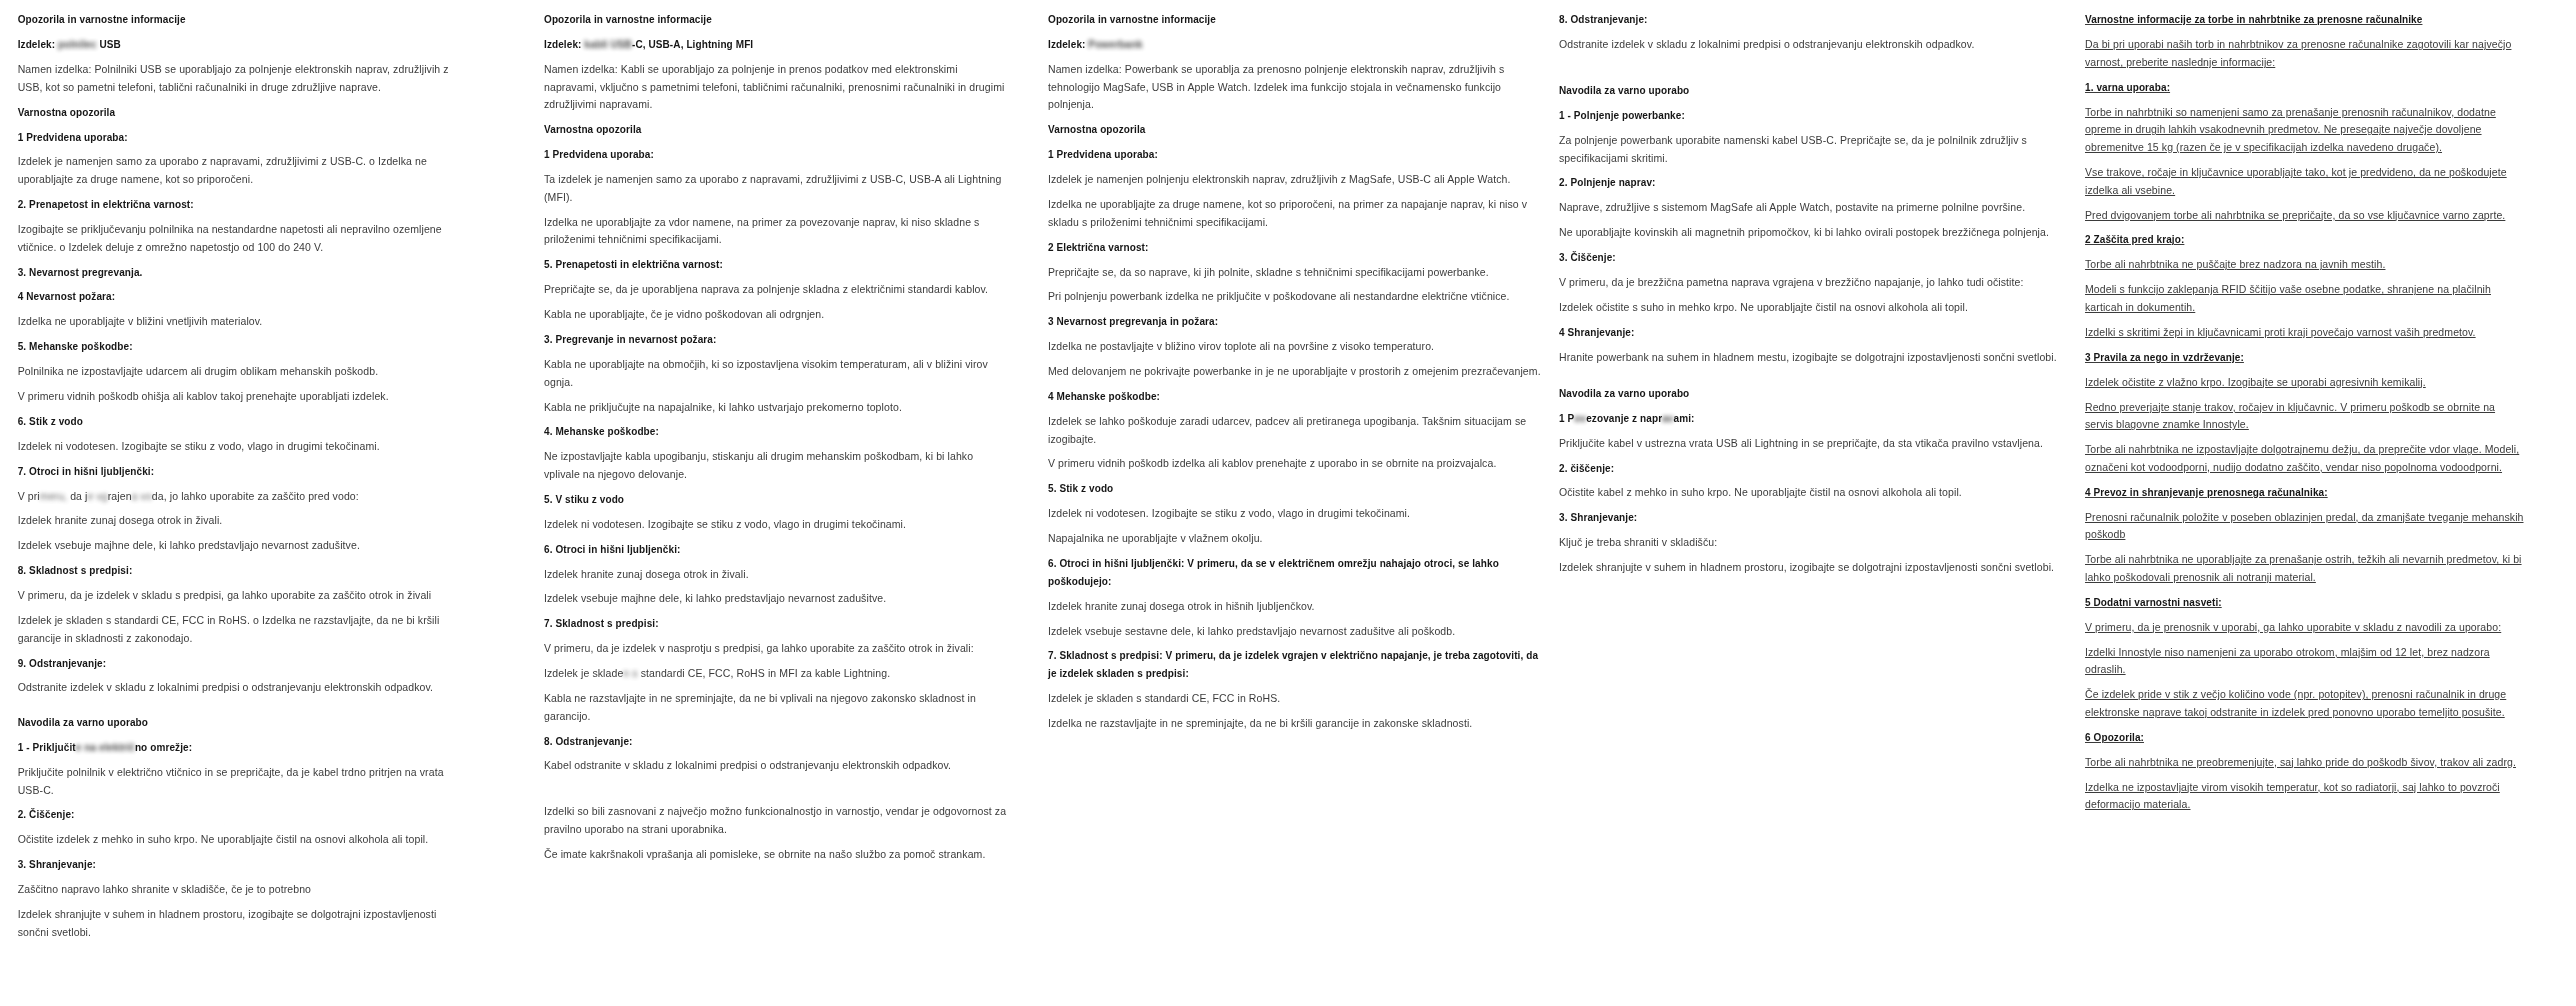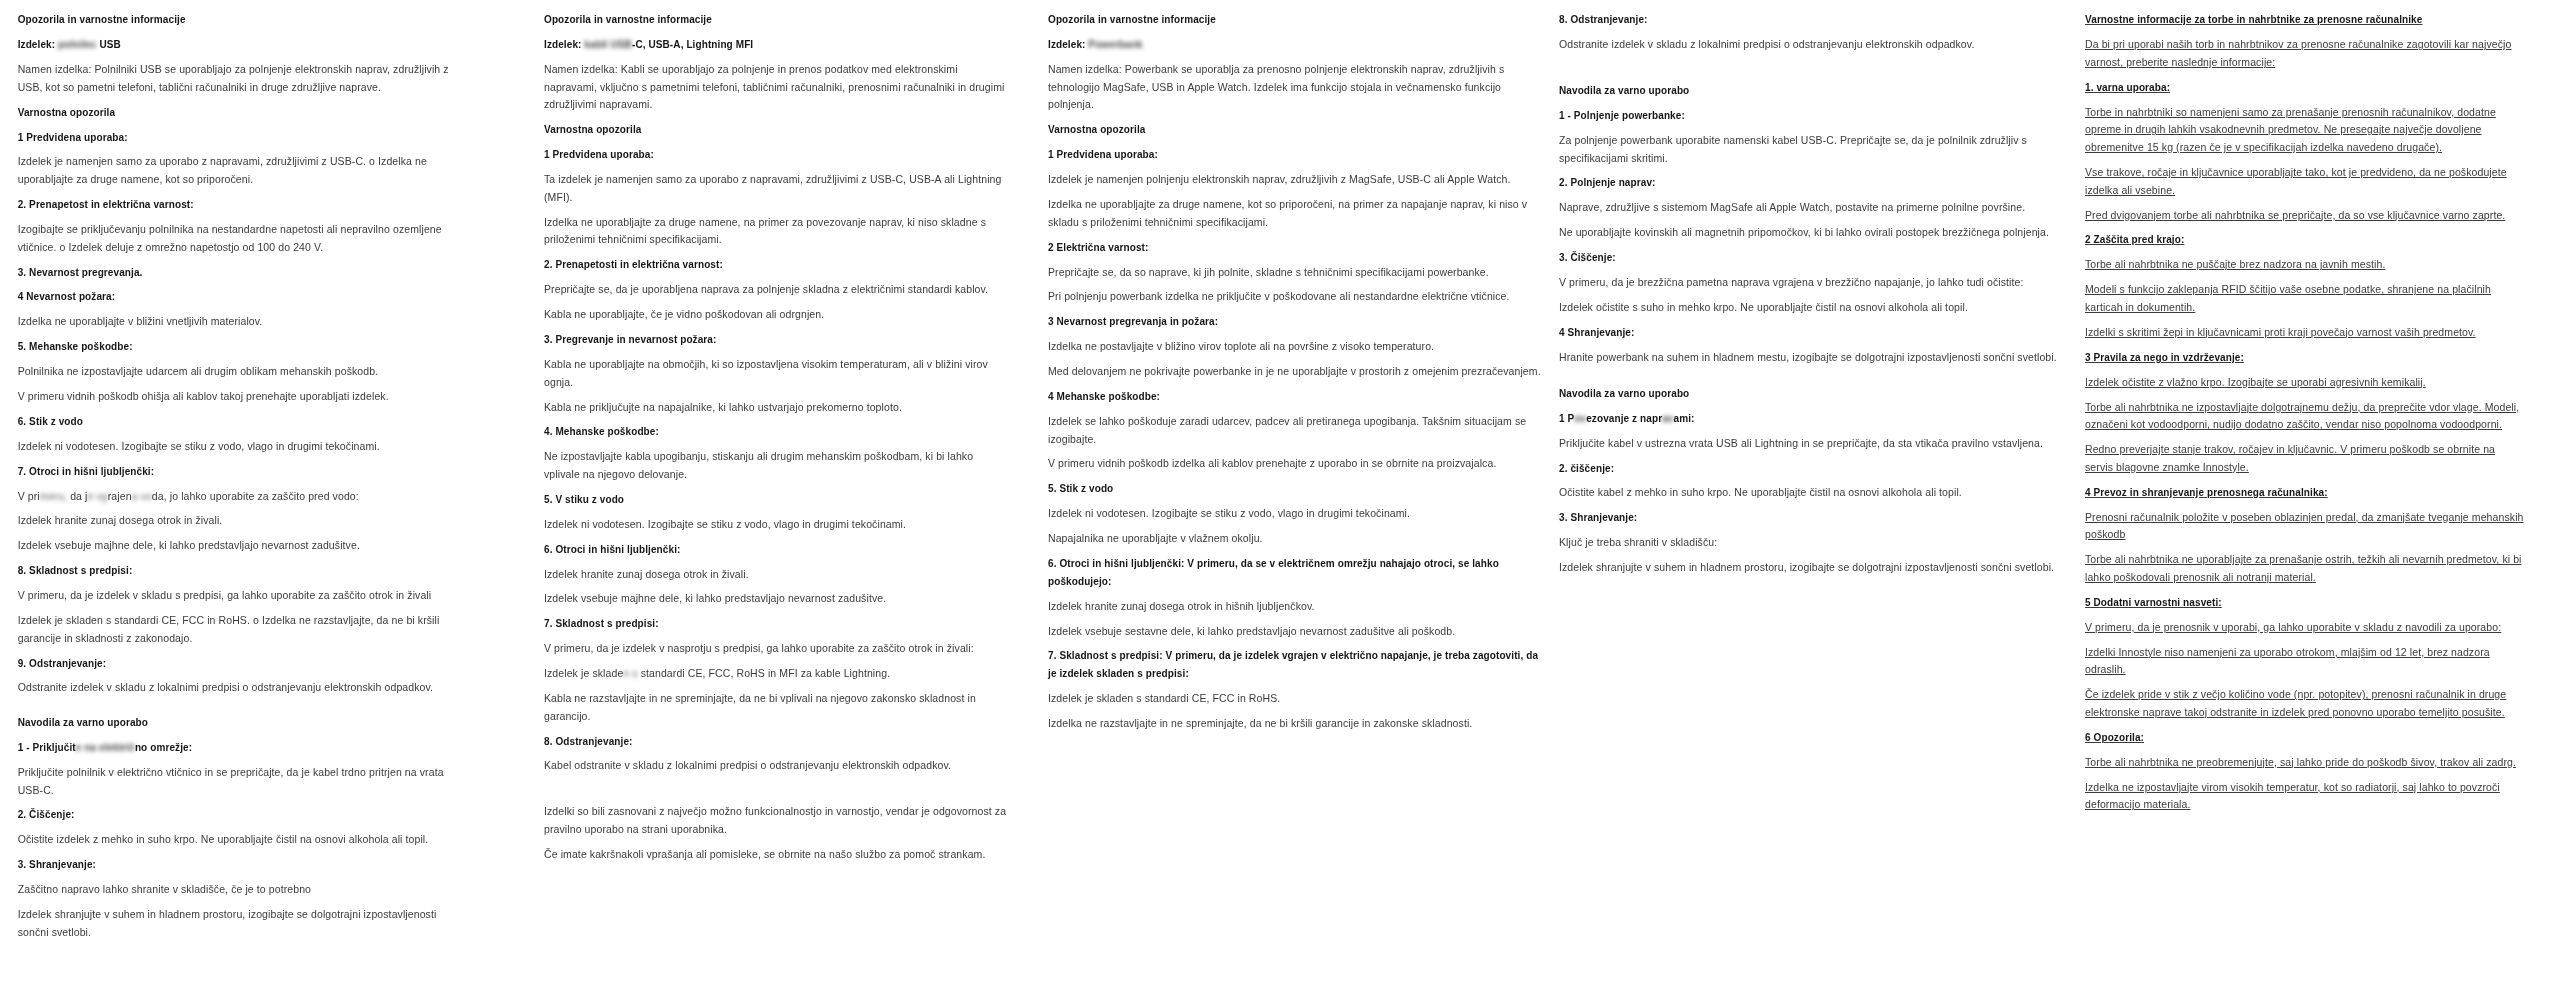--- a/index.html
+++ b/index.html
@@ -71,22 +71,22 @@
         <p><span>Zaščitno napravo lahko shranite v skladišče, če je to potrebno</span></p>
         <p><span>Izdelek shranjujte v suhem in hladnem prostoru, izogibajte se dolgotrajni izpostavljenosti sončni svetlobi.</span></p>
       </div>
       <div class="column">
         <h3><span>Opozorila in varnostne informacije</span></h3>
         <h3><span>Izdelek: </span><span class="redacted">kabli USB</span><span>-C, USB-A, Lightning MFI</span></h3>
         <p><span>Namen izdelka: Kabli se uporabljajo za polnjenje in prenos podatkov med elektronskimi napravami, vključno s pametnimi telefoni, tabličnimi računalniki, prenosnimi računalniki in drugimi združljivimi napravami.</span></p>
         <h3><span>Varnostna opozorila</span></h3>
         <h3><span>1 Predvidena uporaba:</span></h3>
         <p><span>Ta izdelek je namenjen samo za uporabo z napravami, združljivimi z USB-C, USB-A ali Lightning (MFI).</span></p>
-        <p><span>Izdelka ne uporabljajte za druge namene, na primer za povezovanje naprav, ki niso skladne s priloženimi tehničnimi specifikacijami.</span></p>
-        <h3><span>2. Prenapetosti in električna varnost:</span></h3>
+        <p><span>Izdelka ne uporabljajte za vdor namene, na primer za povezovanje naprav, ki niso skladne s priloženimi tehničnimi specifikacijami.</span></p>
+        <h3><span>5. Prenapetosti in električna varnost:</span></h3>
         <p><span>Prepričajte se, da je uporabljena naprava za polnjenje skladna z električnimi standardi kablov.</span></p>
         <p><span>Kabla ne uporabljajte, če je vidno poškodovan ali odrgnjen.</span></p>
         <h3><span>3. Pregrevanje in nevarnost požara:</span></h3>
         <p><span>Kabla ne uporabljajte na območjih, ki so izpostavljena visokim temperaturam, ali v bližini virov ognja.</span></p>
         <p><span>Kabla ne priključujte na napajalnike, ki lahko ustvarjajo prekomerno toploto.</span></p>
         <h3><span>4. Mehanske poškodbe:</span></h3>
         <p><span>Ne izpostavljajte kabla upogibanju, stiskanju ali drugim mehanskim poškodbam, ki bi lahko vplivale na njegovo delovanje.</span></p>
         <h3><span>5. V stiku z vodo</span></h3>
         <p><span>Izdelek ni vodotesen. Izogibajte se stiku z vodo, vlago in drugimi tekočinami.</span></p>
         <h3><span>6. Otroci in hišni ljubljenčki:</span></h3>
@@ -160,22 +160,22 @@
         <h3><span>1. varna uporaba:</span></h3>
         <p><span>Torbe in nahrbtniki so namenjeni samo za prenašanje prenosnih računalnikov, dodatne opreme in drugih lahkih vsakodnevnih predmetov. Ne presegajte največje dovoljene obremenitve 15 kg (razen če je v specifikacijah izdelka navedeno drugače).</span></p>
         <p><span>Vse trakove, ročaje in ključavnice uporabljajte tako, kot je predvideno, da ne poškodujete izdelka ali vsebine.</span></p>
         <p><span>Pred dvigovanjem torbe ali nahrbtnika se prepričajte, da so vse ključavnice varno zaprte.</span></p>
         <h3><span>2 Zaščita pred krajo:</span></h3>
         <p><span>Torbe ali nahrbtnika ne puščajte brez nadzora na javnih mestih.</span></p>
         <p><span>Modeli s funkcijo zaklepanja RFID ščitijo vaše osebne podatke, shranjene na plačilnih karticah in dokumentih.</span></p>
         <p><span>Izdelki s skritimi žepi in ključavnicami proti kraji povečajo varnost vaših predmetov.</span></p>
         <h3><span>3 Pravila za nego in vzdrževanje:</span></h3>
         <p><span>Izdelek očistite z vlažno krpo. Izogibajte se uporabi agresivnih kemikalij.</span></p>
+        <p><span>Redno preverjajte stanje trakov, ročajev in ključavnic. V primeru poškodb se obrnite na servis blagovne znamke Innostyle.</span></p>
         <p><span>Torbe ali nahrbtnika ne izpostavljajte dolgotrajnemu dežju, da preprečite vdor vlage. Modeli, označeni kot vodoodporni, nudijo dodatno zaščito, vendar niso popolnoma vodoodporni.</span></p>
-        <p><span>Redno preverjajte stanje trakov, ročajev in ključavnic. V primeru poškodb se obrnite na servis blagovne znamke Innostyle.</span></p>
         <h3><span>4 Prevoz in shranjevanje prenosnega računalnika:</span></h3>
         <p><span>Prenosni računalnik položite v poseben oblazinjen predal, da zmanjšate tveganje mehanskih poškodb</span></p>
         <p><span>Torbe ali nahrbtnika ne uporabljajte za prenašanje ostrih, težkih ali nevarnih predmetov, ki bi lahko poškodovali prenosnik ali notranji material.</span></p>
         <h3><span>5 Dodatni varnostni nasveti:</span></h3>
         <p><span>V primeru, da je prenosnik v uporabi, ga lahko uporabite v skladu z navodili za uporabo:</span></p>
         <p><span>Izdelki Innostyle niso namenjeni za uporabo otrokom, mlajšim od 12 let, brez nadzora odraslih.</span></p>
         <p><span>Če izdelek pride v stik z večjo količino vode (npr. potopitev), prenosni računalnik in druge elektronske naprave takoj odstranite in izdelek pred ponovno uporabo temeljito posušite.</span></p>
         <h3><span>6 Opozorila:</span></h3>
         <p><span>Torbe ali nahrbtnika ne preobremenjujte, saj lahko pride do poškodb šivov, trakov ali zadrg.</span></p>
         <p><span>Izdelka ne izpostavljajte virom visokih temperatur, kot so radiatorji, saj lahko to povzroči deformacijo materiala.</span></p>

